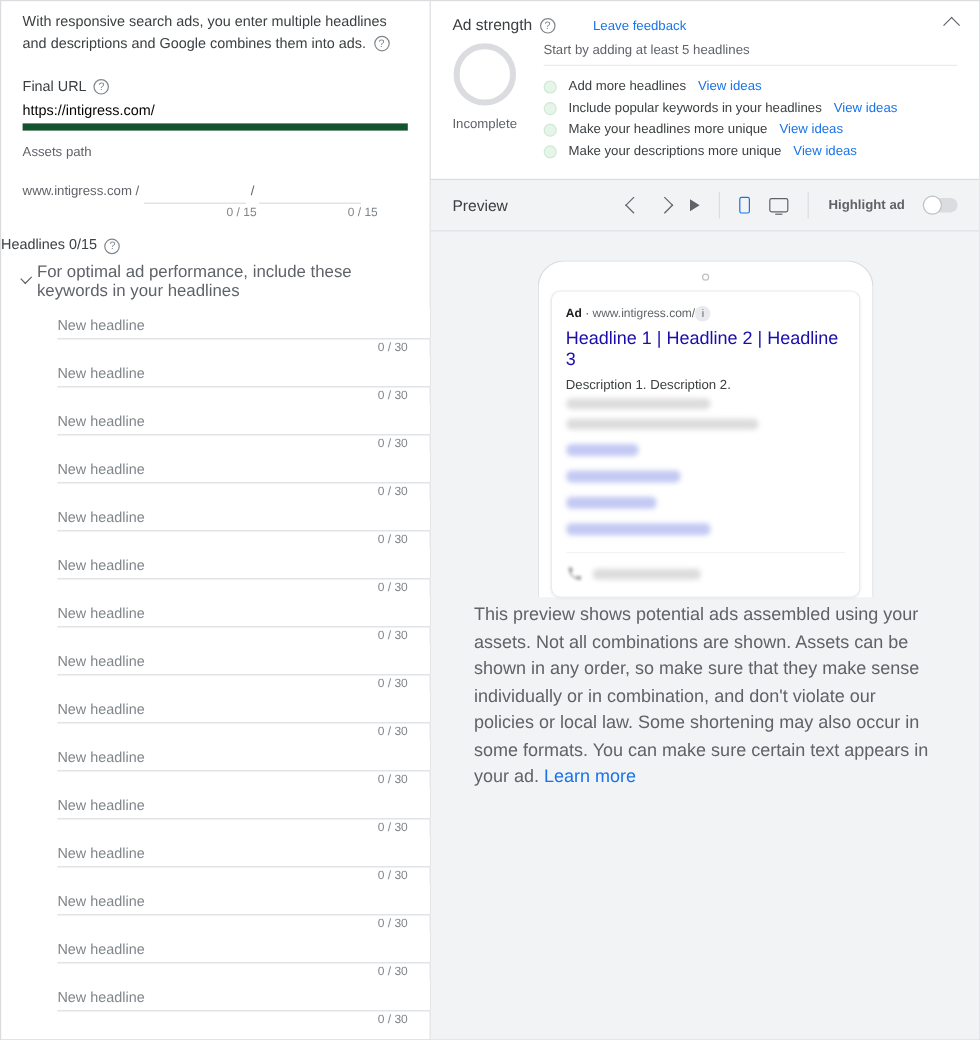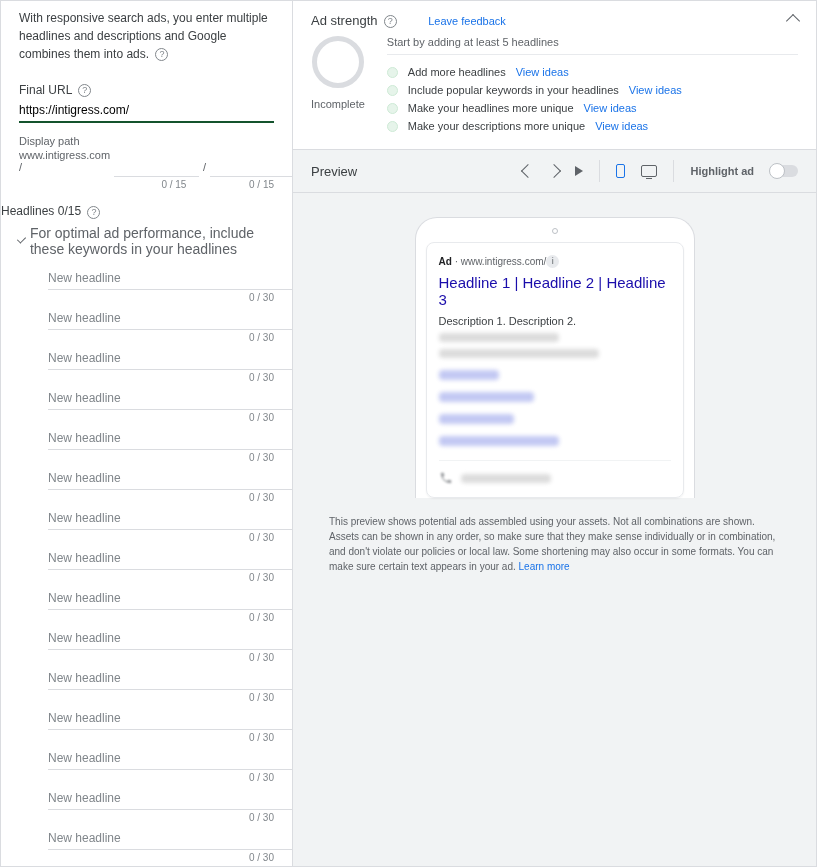--- a/index.html
+++ b/index.html
@@ -1,26 +1,26 @@
 <!DOCTYPE html>
 <html><head>
 <meta charset="utf-8">
 <style>
 * { box-sizing: border-box; margin: 0; padding: 0; }
 body { font-family: Arial, Helvetica, sans-serif; font-size: 12px; color: #3c4043; background: #fff; width: 817px; }
 .container { display: flex; border: 1px solid #dadce0; height: 867px; }
-.left { width: 292px; border-right: 1px solid #dadce0; overflow-y: auto; padding: 0 0 12px 0; }
+.left { width: 358px; border-right: 1px solid #dadce0; overflow-y: auto; padding: 0 0 12px 0; }
 .right { flex: 1; display: flex; flex-direction: column; }
 .pad { padding: 0 18px; }
 .intro { padding: 8px 18px 12px; font-size: 12px; line-height: 1.5; color: #3c4043; }
 .help-icon { display: inline-block; width: 13px; height: 13px; border: 1px solid #80868b; border-radius: 50%; color: #80868b; font-size: 9px; line-height: 11px; text-align: center; vertical-align: middle; margin-left: 3px; }
 .section-label { font-size: 12px; color: #3c4043; margin-top: 8px; }
-.field { width: 100%; border: none; border-bottom: 2px solid #14532d; padding: 6px 0 4px; font-size: 12px; outline: none; background: transparent; }
+.field { width: 100%; border: none; border-bottom: 6px solid #14532d; padding: 6px 0 4px; font-size: 12px; outline: none; background: transparent; }
 .field::placeholder { color: #80868b; }
-.dp-row { display: flex; align-items: flex-end; gap: 4px; margin-top: 2px; }
+.dp-row { display: flex; align-items: flex-end; gap: 4px; margin-top: 16px; }
 .dp-base { font-size: 11px; color: #5f6368; padding-bottom: 4px; }
 .dp-in { border: none; border-bottom: 1px solid #dadce0; width: 85px; font-size: 11px; padding: 4px 0; outline: none; }
 .dp-counts { display: flex; gap: 4px; margin-top: 2px; }
 .dp-spacer { width: 106px; }
 .small-count { font-size: 10px; color: #80868b; text-align: right; width: 85px; }
 .headlines-head { padding: 0 0; margin-top: 14px; font-size: 12px; color: #3c4043; }
 .tip-row { padding: 6px 18px 6px; font-size: 14px; color: #5f6368; display: flex; align-items: center; gap: 6px; }
 .chev { display: inline-block; width: 8px; height: 8px; border-right: 1.5px solid #5f6368; border-bottom: 1.5px solid #5f6368; transform: rotate(45deg); margin-top: -4px; }
 .hrow { padding: 0 18px; }
 .hinput { width: 100%; border: none; border-bottom: 1px solid #dadce0; padding: 8px 0 4px; font-size: 12px; outline: none; margin-left: 29px; }
@@ -66,21 +66,21 @@
 .ad-card { border: 1px solid #e8eaed; border-radius: 8px; padding: 12px; box-shadow: 0 1px 2px rgba(0,0,0,.05); }
 .ad-top { display: flex; align-items: center; font-size: 10px; color: #5f6368; }
 .ad-lbl { font-weight: 700; color: #202124; }
 .info-i { width: 13px; height: 13px; border-radius: 50%; background: #e8eaed; color: #5f6368; font-size: 9px; text-align: center; line-height: 13px; }
 .ad-head { color: #1a0dab; font-size: 15px; margin-top: 6px; }
 .ad-desc { font-size: 11px; color: #3c4043; margin-top: 6px; line-height: 1.4; }
 .blur-gray { display:inline-block; background: #dcdcdc; border-radius:4px; height:9px; vertical-align:middle; filter: blur(2px); }
 .blur-blue { display:block; background: #c3c9f3; border-radius:4px; height:10px; filter: blur(2px); margin-top: 12px; }
 .phone-icon-row { display:flex; align-items:center; gap:8px; margin-top:14px; padding-top:10px; border-top:1px solid #f1f3f4;}
 .phone-svg { width:14px; height:14px; filter: blur(1.2px); opacity: 0.6; }
-.disclaimer { font-size: 10px; color: #5f6368; line-height: 1.5; margin-top: 16px; }
+.disclaimer { font-size: 15px; color: #5f6368; line-height: 1.5; margin-top: 4px; }
 
 
 .left::-webkit-scrollbar{width:0}
 </style>
 </head>
 <body>
 
 <div class="container">
 
   <div class="left">
@@ -91,21 +91,21 @@
 
     <div class="pad">
       <div class="section-label">
         <span>Final URL</span>
         <span class="help-icon">?</span>
       </div>
       <input class="field" value="https://intigress.com/" style="">
     </div>
 
     <div class="pad" style="margin-top:12px">
-      <div class="section-label" style="font-size:11px;color:#5f6368">Display path</div>
+      <div class="section-label" style="font-size:11px;color:#5f6368">Assets path</div>
       <div class="dp-row">
         <span class="dp-base">www.intigress.com /</span>
         <input class="dp-in" style="">
         <span class="dp-base">/</span>
         <input class="dp-in" style="">
       </div>
       <div class="dp-counts">
         <div class="dp-spacer"></div>
         <div class="small-count">0 / 15</div>
         <div style="width:8px"></div>

